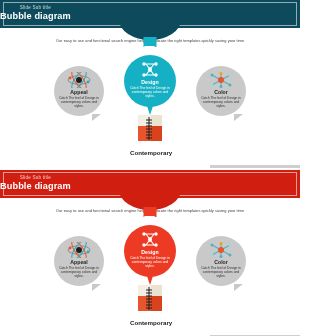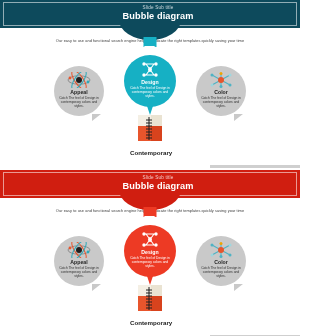--- a/index.html
+++ b/index.html
@@ -16,24 +16,23 @@
     background: #ffffff;
     overflow: hidden;
   }
 
   
   .banner {
     position: absolute;
     left: 0; top: 0;
     width: 300px; height: 28px;
     display: flex;
-    align-items: center;
+    align-items: flex-start;
     justify-content: center;
     flex-direction: column;
-    padding-left: 16px;
   }
   .banner-inner {
     position: absolute;
     left: 3px; top: 2px;
     width: 294px; height: 24px;
     border: 1px solid rgba(255,255,255,0.55);
   }
   .banner-text {
     position: relative;
     z-index: 3;

